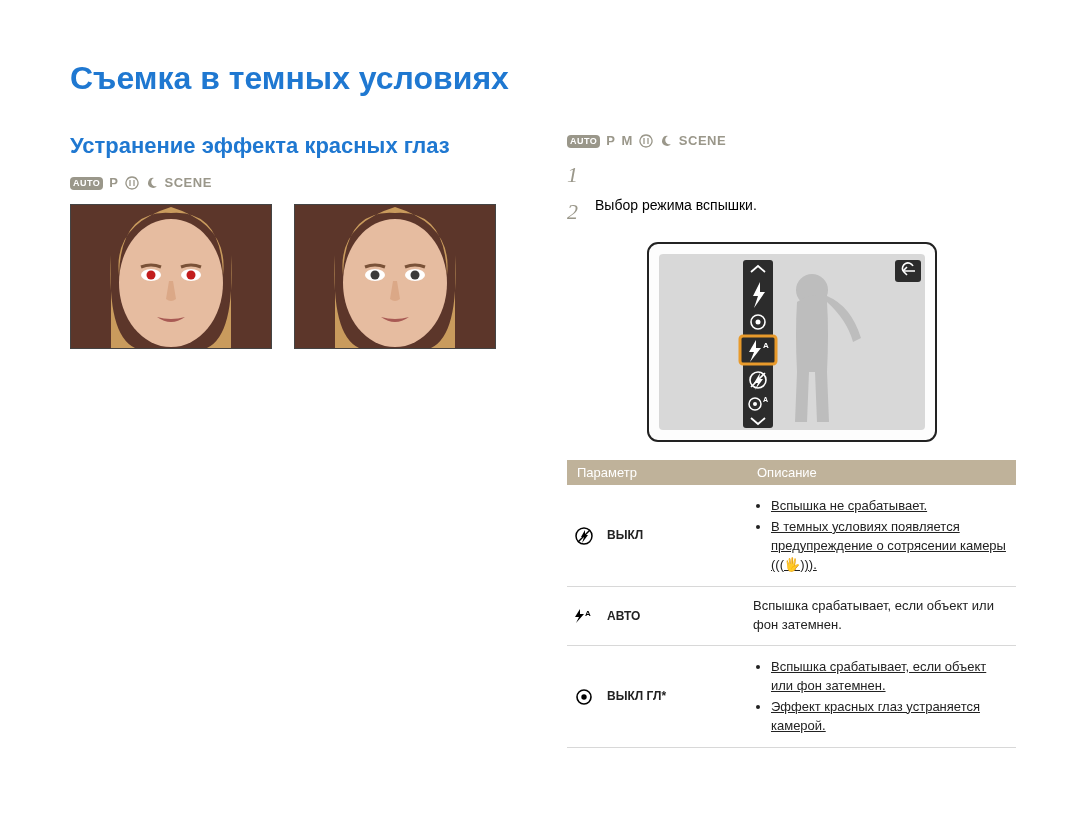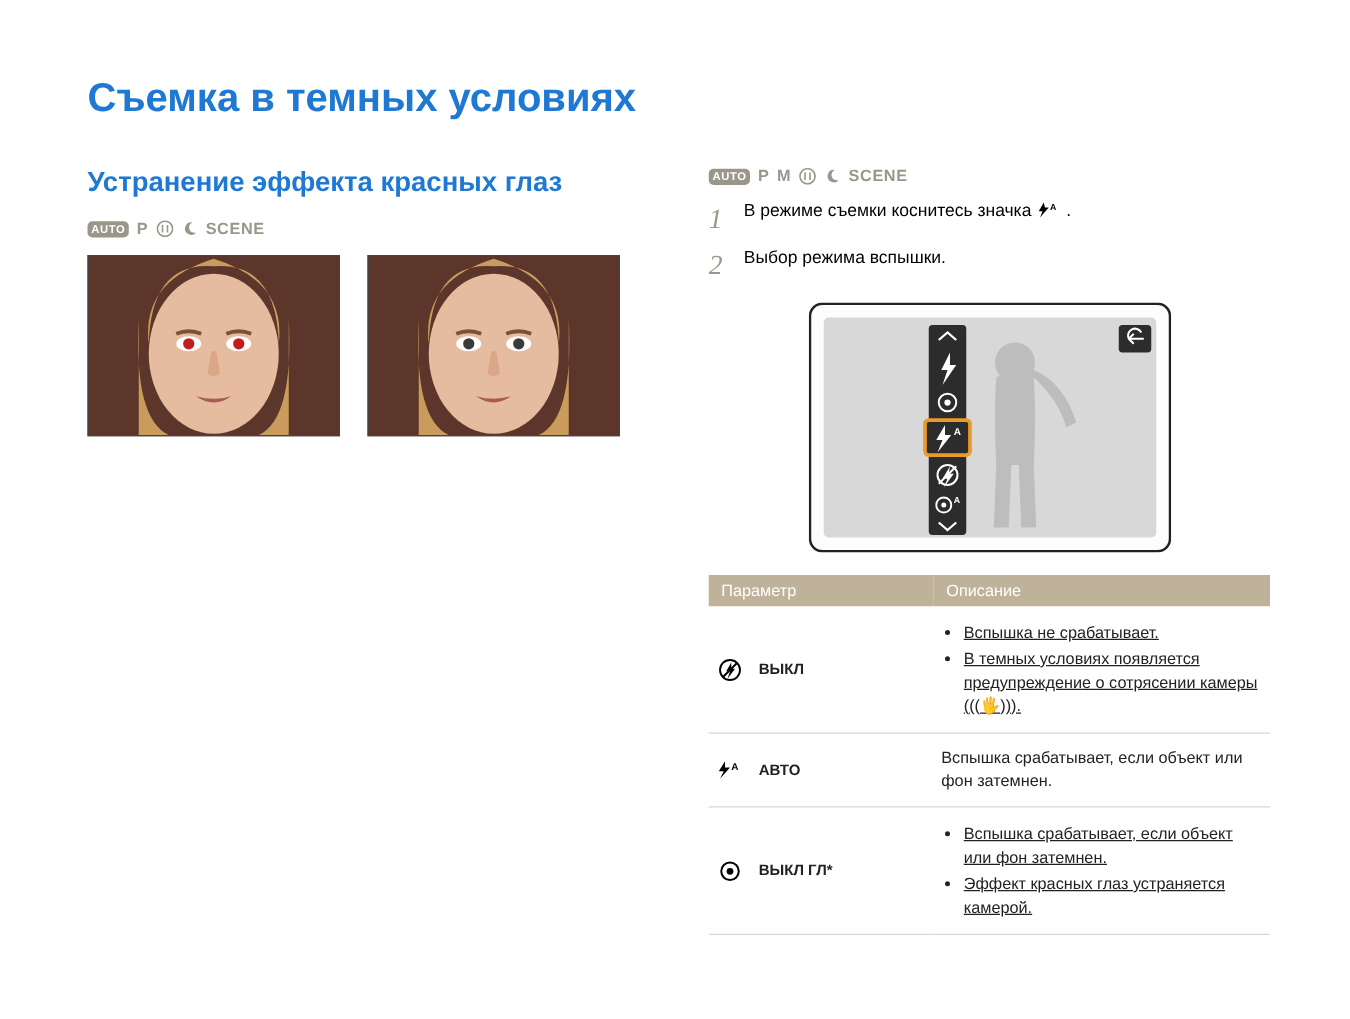--- a/index.html
+++ b/index.html
@@ -247,28 +247,20 @@
               <path d="M9 2 A5 5 0 1 0 12 10 A4 4 0 0 1 9 2" fill="#9a978a"></path>
             </svg>
           <span>SCENE</span>
         </div>
       </div>
 
 
       <div class="steps">
         <div class="step">
           <span class="step-num">1</span>
-          <span>
-            <span>В режиме съемки коснитесь значка </span>
-            <svg class="tiny-icon" width="20" height="14" viewBox="0 0 20 14">
-                <path d="M6 1 L2 8 L5 8 L3 13 L10 5 L7 5 Z" fill="#000"></path>
-                <text x="11" y="7" font-size="7" font-weight="bold" fill="#000">A</text>
-              </svg>
-            <span>.</span>
-          </span>
         </div>
         <div class="step">
           <span class="step-num">2</span>
           <span>Выбор режима вспышки.</span>
         </div>
       </div>
 
       <svg class="display-mock" viewBox="0 0 290 200">
         <rect x="1" y="1" width="288" height="198" rx="10" fill="#fdfdfd" stroke="#222" stroke-width="2"></rect>
         <rect x="12" y="12" width="266" height="176" rx="4" fill="#d8d8d8"></rect>

